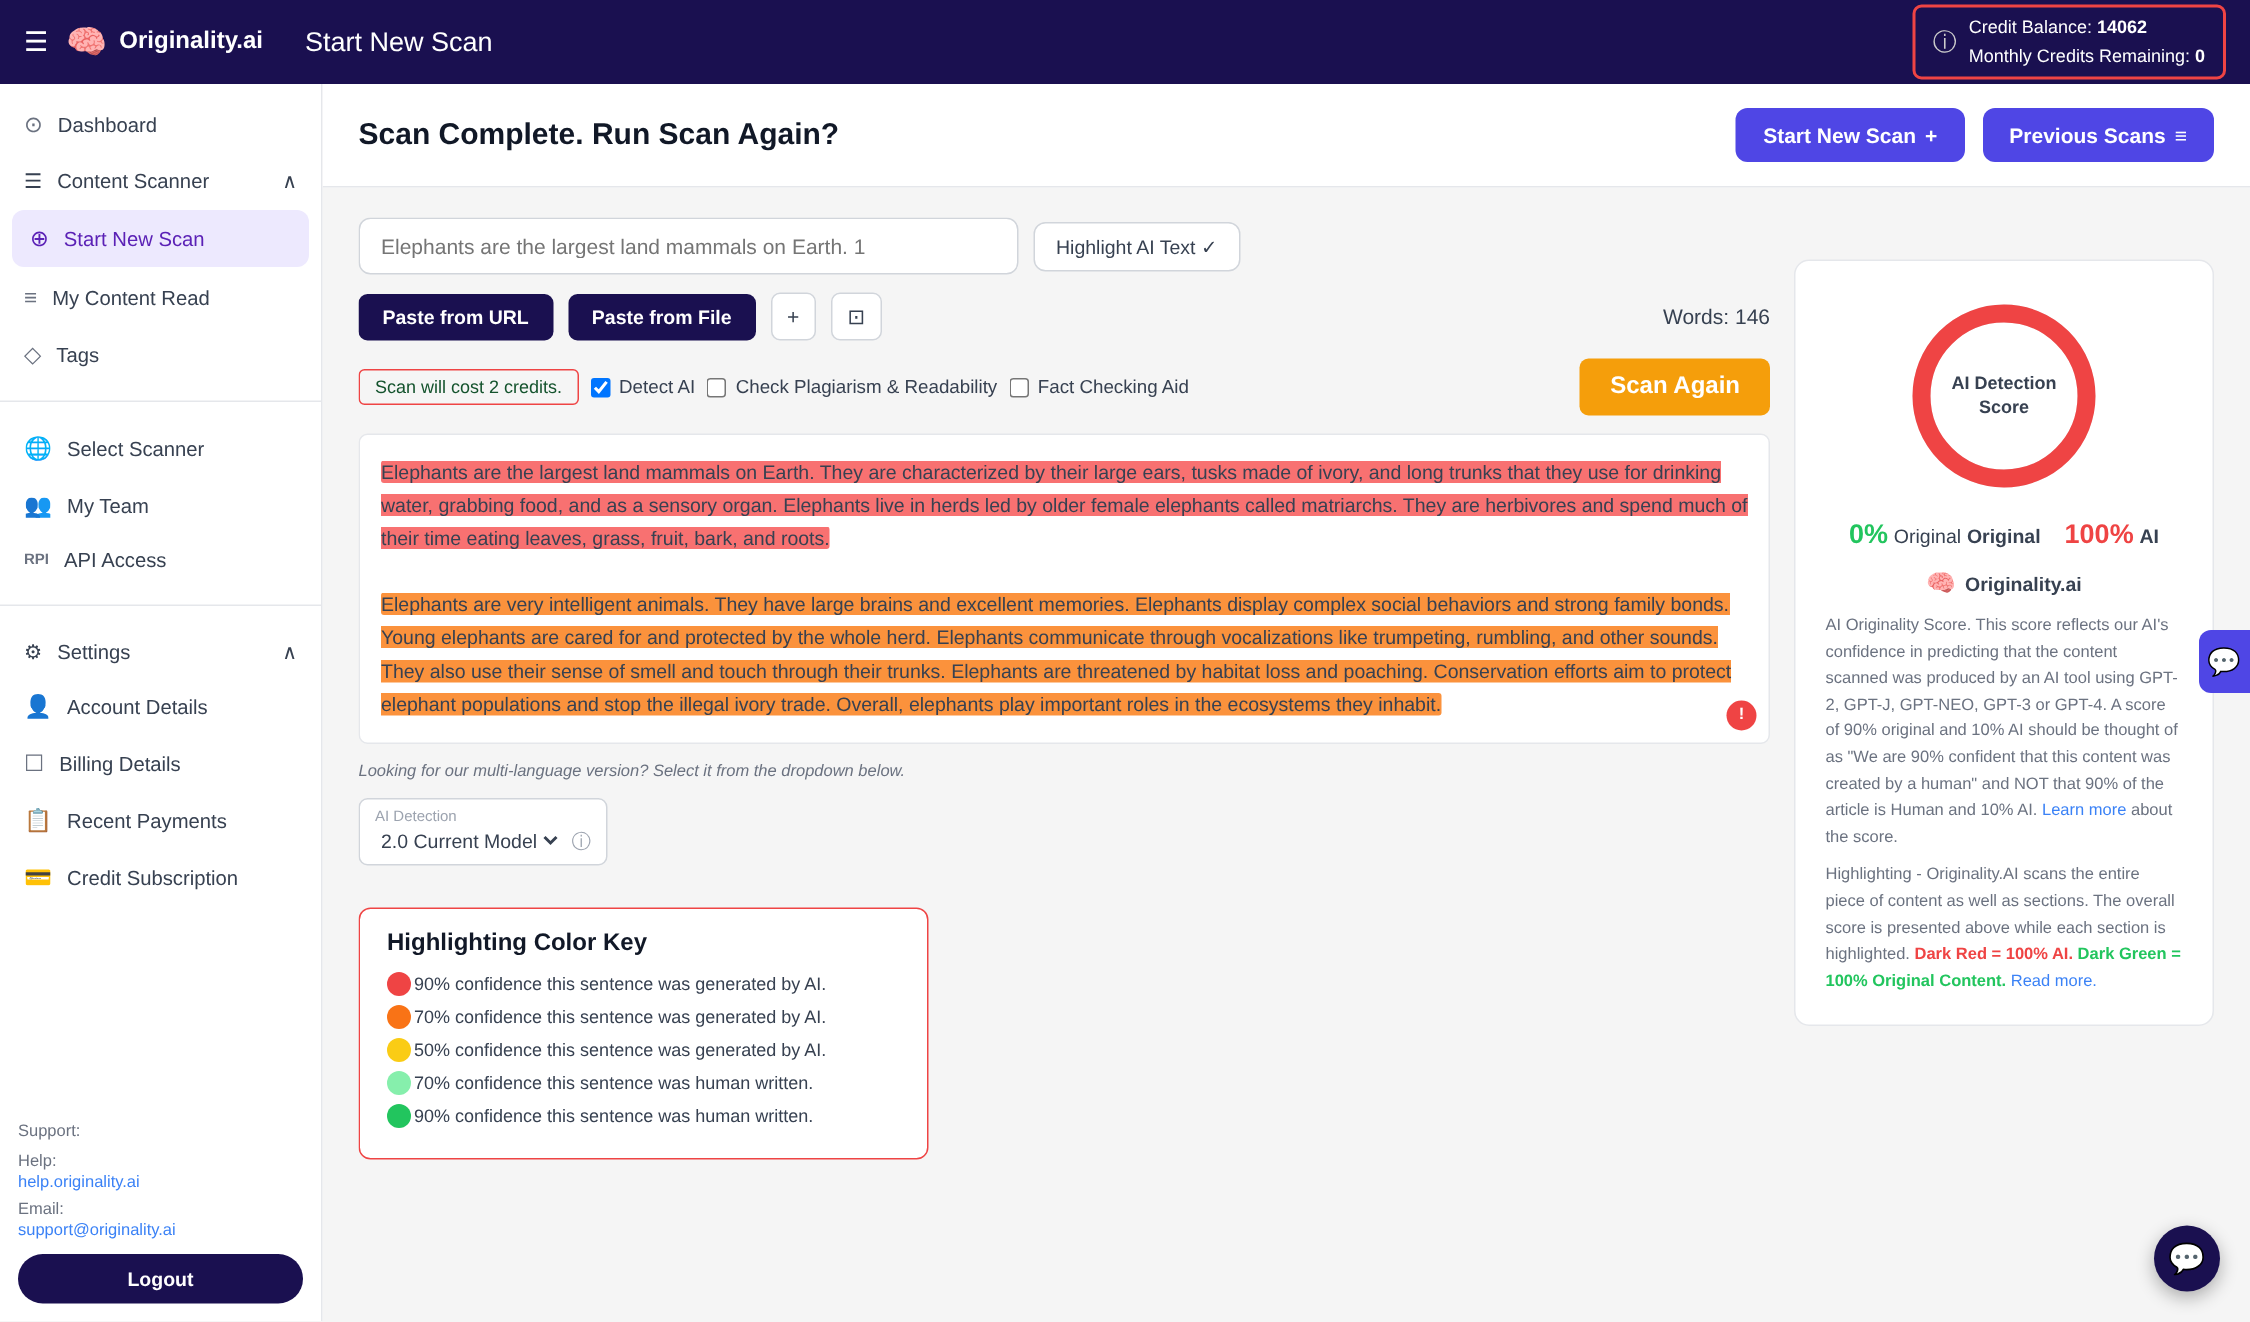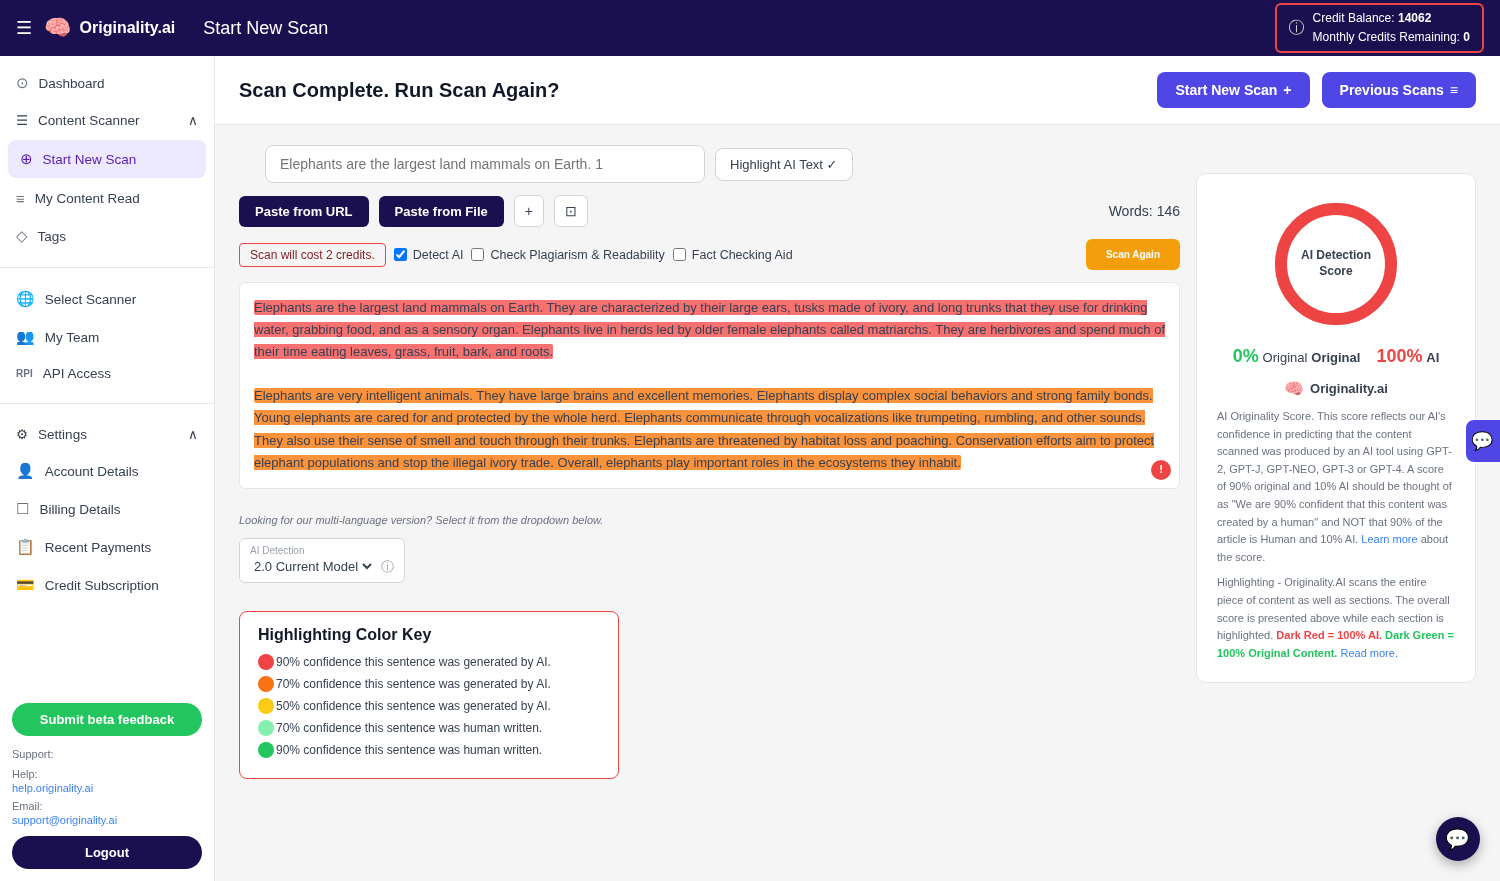--- a/index.html
+++ b/index.html
@@ -161,21 +161,20 @@
     
     .input-row { display: flex; align-items: center; gap: 10px; }
     .text-input-box {
       border: 1px solid #d1d5db;
       border-radius: 8px;
       padding: 10px 14px;
       font-size: 14px;
       color: #374151;
       flex: 1;
       max-width: 440px;
-      margin-left: 26px;
     }
     .highlight-btn {
       border: 1px solid #d1d5db;
       border-radius: 8px;
       padding: 8px 14px;
       font-size: 13px;
       color: #374151;
       background: #fff;
       cursor: pointer;
       display: flex;
@@ -214,30 +213,30 @@
       display: flex;
       align-items: center;
       gap: 8px;
       flex-wrap: wrap;
     }
     .cost-badge {
       border: 1px solid #ef4444;
       border-radius: 4px;
       padding: 4px 10px;
       font-size: 12px;
-      color: #7f1d1d;
+      color: #14532d;
     }
     .checkbox-group { display: flex; align-items: center; gap: 6px; font-size: 12.5px; color: #374151; }
     .scan-again-btn {
       background: #f59e0b;
       color: #fff;
       border: none;
       border-radius: 6px;
       padding: 10px 20px;
-      font-size: 10px;
+      font-size: 16px;
       font-weight: 700;
       cursor: pointer;
       margin-left: auto;
     }
 
     
     .text-content-box {
       border: 1px solid #e5e7eb;
       border-radius: 6px;
       padding: 14px;
@@ -260,21 +259,21 @@
       border-radius: 50%;
       width: 20px;
       height: 20px;
       display: flex;
       align-items: center;
       justify-content: center;
       font-size: 11px;
       font-weight: 700;
     }
 
-    .multi-lang-note { font-size: 11px; color: #6b7280; font-style: italic; margin-top: 13px; }
+    .multi-lang-note { font-size: 11px; color: #6b7280; font-style: italic; margin-top: 0; }
 
     
     .model-select-row { display: flex; align-items: center; gap: 8px; }
     .model-label { font-size: 10px; color: #9ca3af; }
     .model-select {
       border: 1px solid #d1d5db;
       border-radius: 6px;
       padding: 6px 10px;
       font-size: 12px;
       color: #374151;
@@ -458,21 +457,20 @@
       <div class="sidebar-item">
         <span class="icon">📋</span>
         <span>Recent Payments</span>
       </div>
       <div class="sidebar-item">
         <span class="icon">💳</span>
         <span>Credit Subscription</span>
       </div>
     </div>
     <div class="sidebar-bottom">
-      <button class="beta-btn">Submit beta feedback</button>
       <div class="support-text">Support:</div>
       <span style="font-size:11px;color:#6b7280;">Help: </span><a href="#" class="support-link">help.originality.ai</a>
       <span style="font-size:11px;color:#6b7280;">Email: </span><a href="#" class="support-link">support@originality.ai</a>
       <button class="logout-btn">Logout</button>
     </div>
   </aside>
 
   <main class="main">
 
     <div class="page-header">

